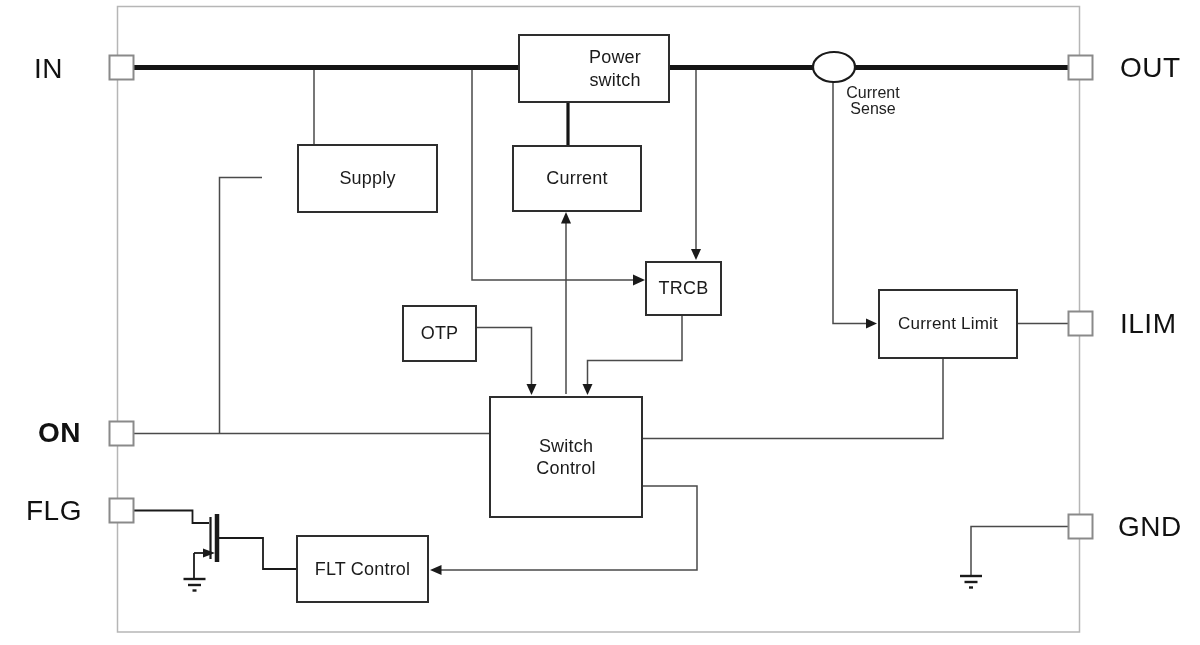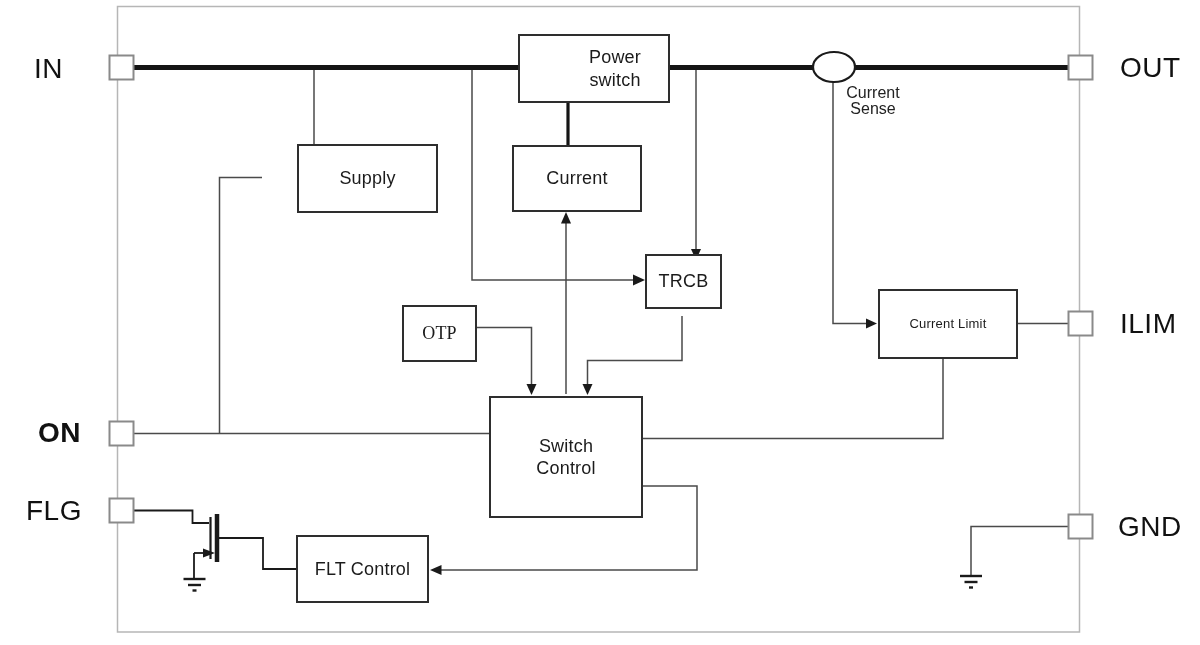--- a/index.html
+++ b/index.html
@@ -95,25 +95,25 @@
       <rect x="1068.5" y="514.5" width="24" height="24"></rect>
     </g>
   </svg>
 
   <div class="blk" style="left:518px;top:34px;width:152px;height:69px;padding-left:42px;">Power switch</div>
 
   <div class="blk" style="left:262px;top:144px;width:141px;height:69px;margin-left:35px;">Supply</div>
 
   <div class="blk" style="left:512px;top:145px;width:130px;height:67px;">Current</div>
 
-  <div class="blk" style="left:645px;top:254px;width:77px;height:55px;">TRCB</div>
+  <div class="blk" style="left:645px;top:261px;width:77px;height:55px;">TRCB</div>
 
-  <div class="blk" style="left:402px;top:305px;width:75px;height:57px;font-family:Liberation Serif, serif;">OTP</div>
+  <div class="blk" style="left:402px;top:305px;width:75px;height:57px;">OTP</div>
 
-  <div class="blk" style="left:878px;top:289px;width:140px;height:70px;font-size:13px;">Current Limit</div>
+  <div class="blk" style="left:878px;top:289px;width:140px;height:70px;font-size:17px;">Current Limit</div>
 
   <div class="blk" style="left:489px;top:396px;width:154px;height:122px;">Switch
 Control</div>
 
   <div class="blk" style="left:296px;top:535px;width:133px;height:68px;">FLT Control</div>
 
   <div class="pin-label" style="left:22px;top:51px;">IN</div>
   <div class="pin-label" style="left:26px;top:415px;font-weight:bold;">ON</div>
   <div class="pin-label" style="left:14px;top:493px;text-align:right;">FLG</div>
   <div class="pin-label" style="left:1108px;top:50px;">OUT</div>

